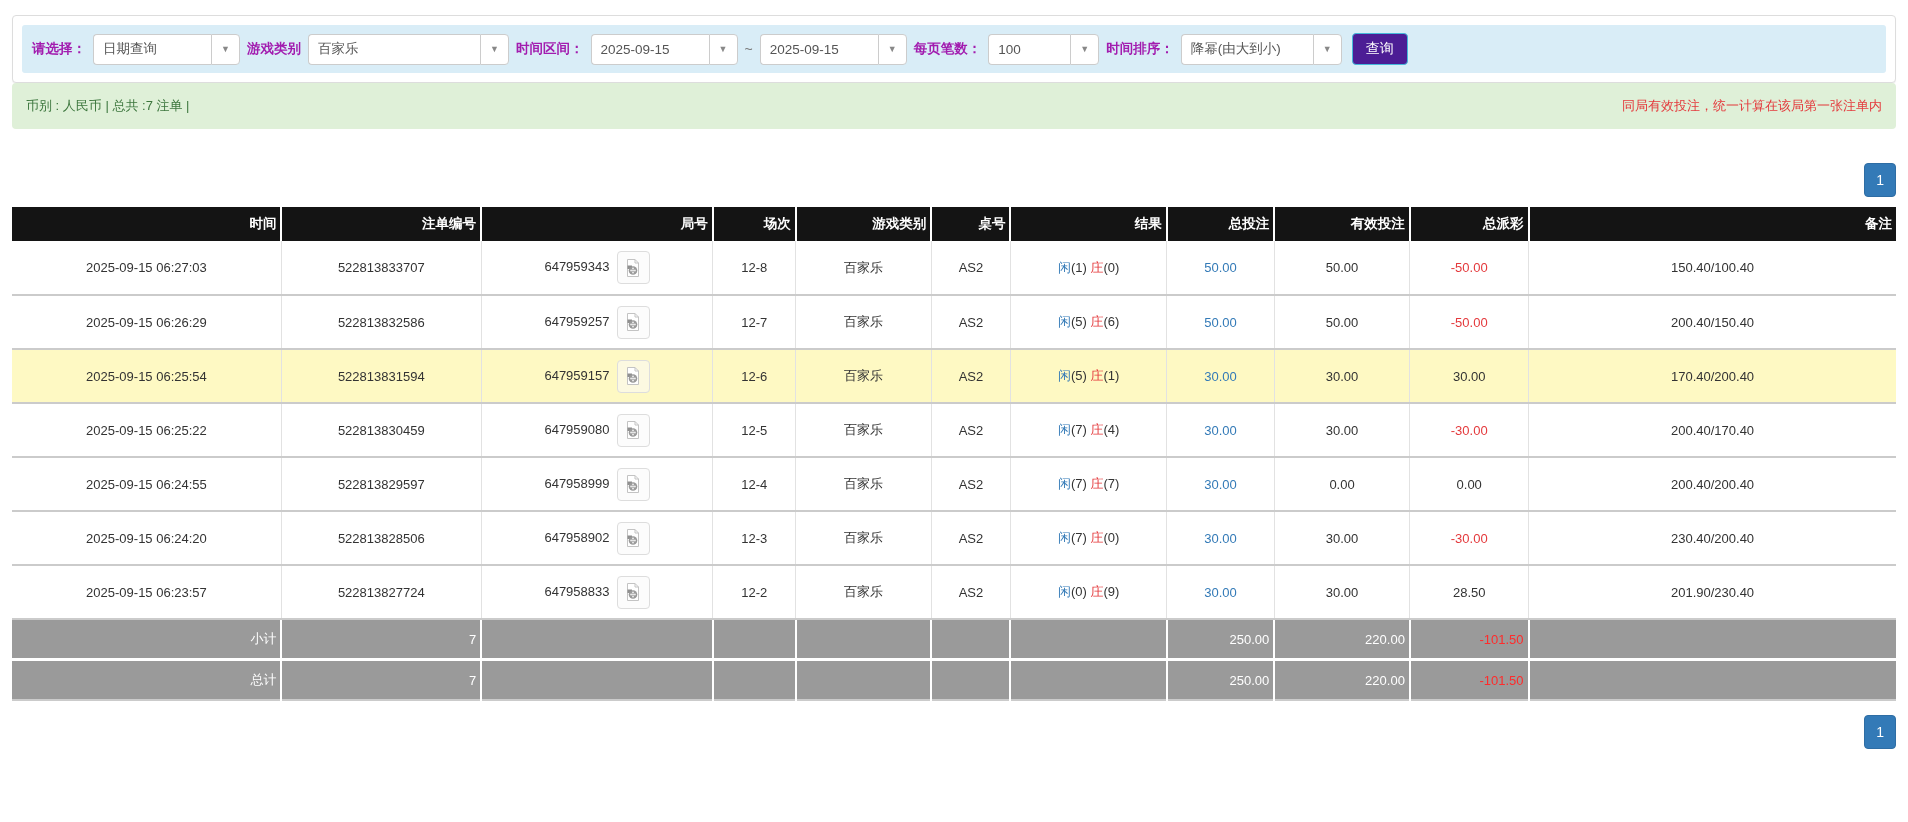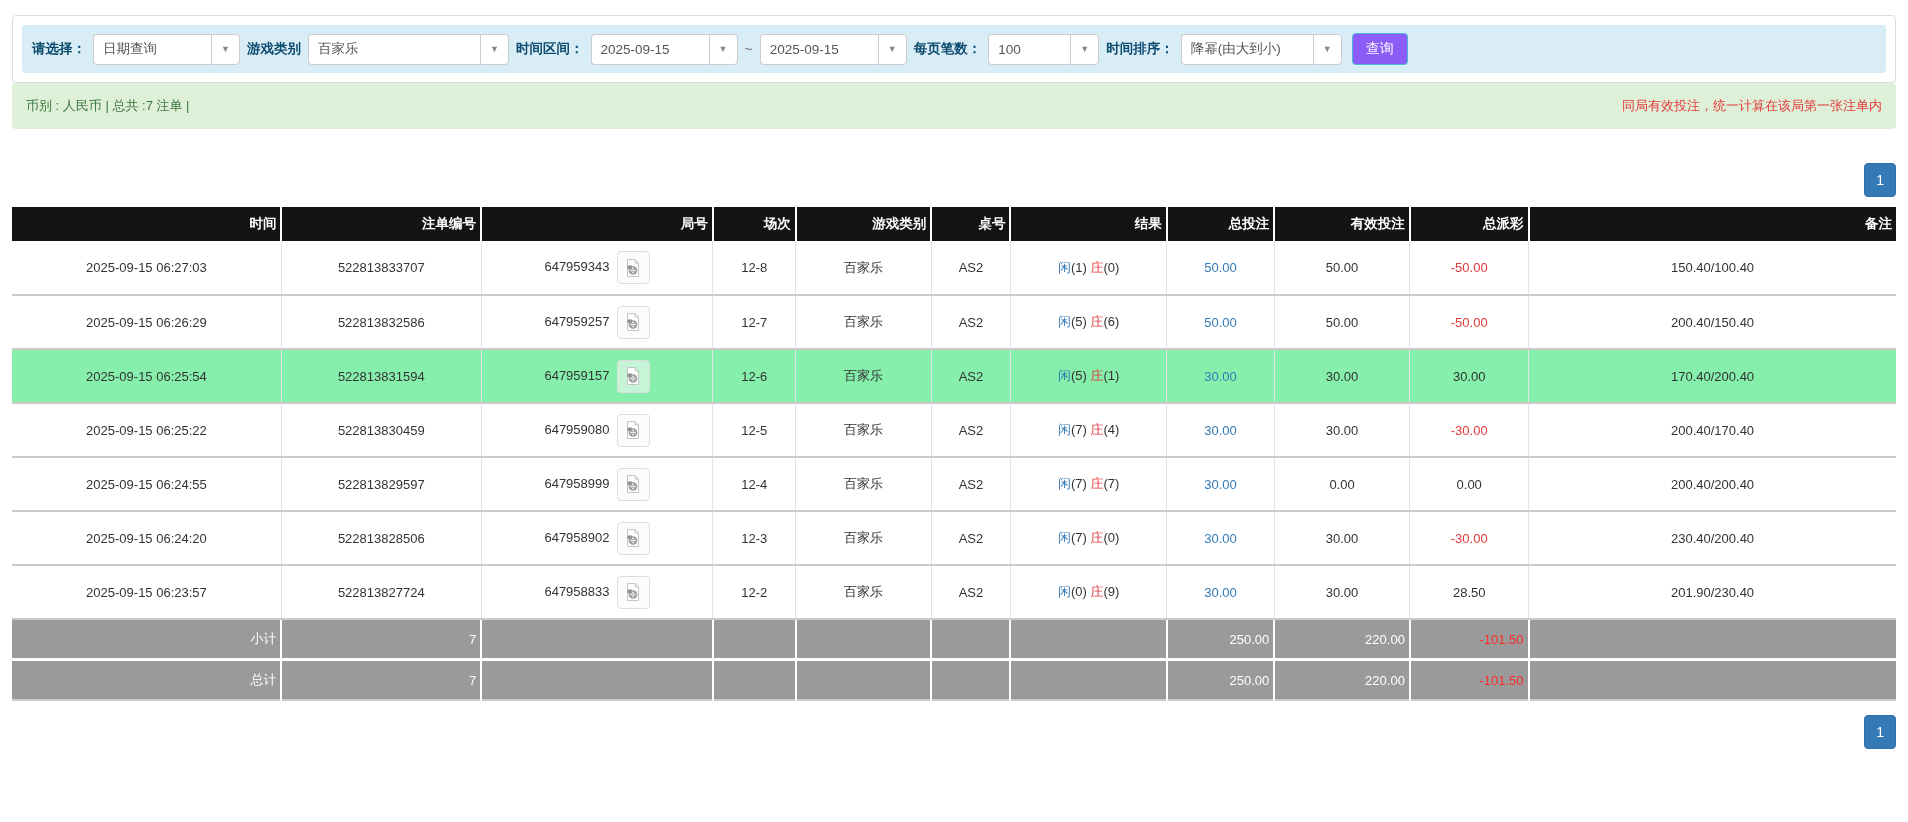--- a/index.html
+++ b/index.html
@@ -16,35 +16,35 @@
 
   
   .panel {
     margin-top: 15px; background: #fff; border: 1px solid #ddd; border-radius: 4px;
     padding: 9px; box-shadow: 0 1px 1px rgba(0,0,0,.05);
   }
   .filter-bar {
     background: #d9edf7; border-radius: 3px; padding: 8px 10px;
     display: flex; align-items: center; gap: 7px;
   }
-  .f-label { font-size: 13.5px; font-weight: bold; color: #0c4a6e; white-space: nowrap; }
+  .f-label { font-size: 13.5px; font-weight: bold; color: #a21caf; white-space: nowrap; }
   .igroup { display: inline-flex; align-items: center; }
   .igroup input {
     height: 31px; border: 1px solid #ccc; border-right: none; border-radius: 4px 0 0 4px;
     padding: 0 9px; font-size: 13.5px; color: #555; background: #fff; outline: none;
     font-family: "Liberation Sans", "DejaVu Sans", sans-serif;
   }
   .caret-btn {
     width: 29px; height: 31px; border: 1px solid #ccc; border-radius: 0 4px 4px 0;
     background: #fff; display: inline-flex; align-items: center; justify-content: center;
     cursor: pointer; color: #888; font-size: 9px;
   }
   .tilde { color: #777; font-size: 14px; }
   .search-btn {
-    height: 32px; padding: 0 13px; background: #8b5cf6; border: 1px solid #46b8da;
+    height: 32px; padding: 0 13px; background: #4c1d95; border: 1px solid #46b8da;
     border-radius: 4px; color: #fff; font-size: 14px; cursor: pointer; margin-left: 3px;
     font-family: "Liberation Sans", "DejaVu Sans", sans-serif;
   }
 
   
   .summary-bar {
     background: #dff0d8; border-radius: 4px;
     padding: 14px; display: flex; justify-content: space-between; align-items: center;
   }
   .summary-left { color: #3c763d; font-size: 13px; }
@@ -72,21 +72,21 @@
     padding: 8px 4px; text-align: right;
   }
   th + th { border-left: 2px solid #fff; }
 
   tbody td {
     text-align: center; padding: 4px; height: 54px; background: #fff; color: #333;
     border-top: 2px solid #cbcbcb; white-space: nowrap; overflow: hidden;
   }
   tbody tr:first-child td { border-top: none; }
   tbody td + td { border-left: 1px solid #e2e2e2; }
-  tbody tr.highlight td { background: #86efac; }
+  tbody tr.highlight td { background: #fef9c3; }
 
   .blue { color: #337ab7; }
   .neg { color: #e4393c; }
   .result-cell .p-label { color: #337ab7; }
   .result-cell .b-label { color: #e4393c; }
 
   .video-btn {
     width: 33px; height: 33px; border: 1px solid #ddd; border-radius: 4px;
     background: rgba(250,250,250,.55); display: inline-flex; align-items: center;
     justify-content: center; cursor: pointer; margin-left: 7px; vertical-align: middle;

